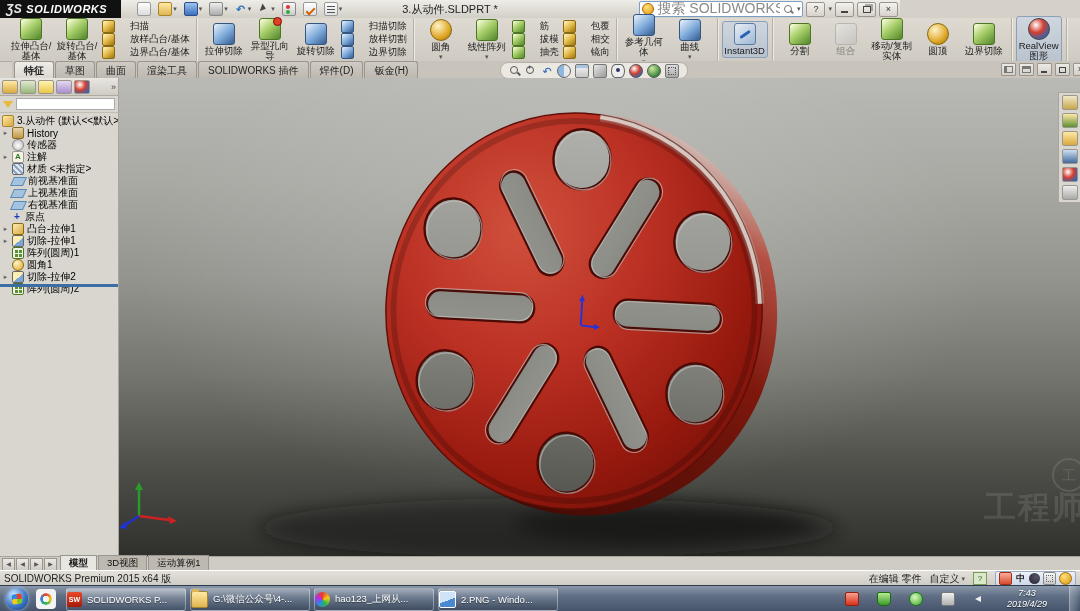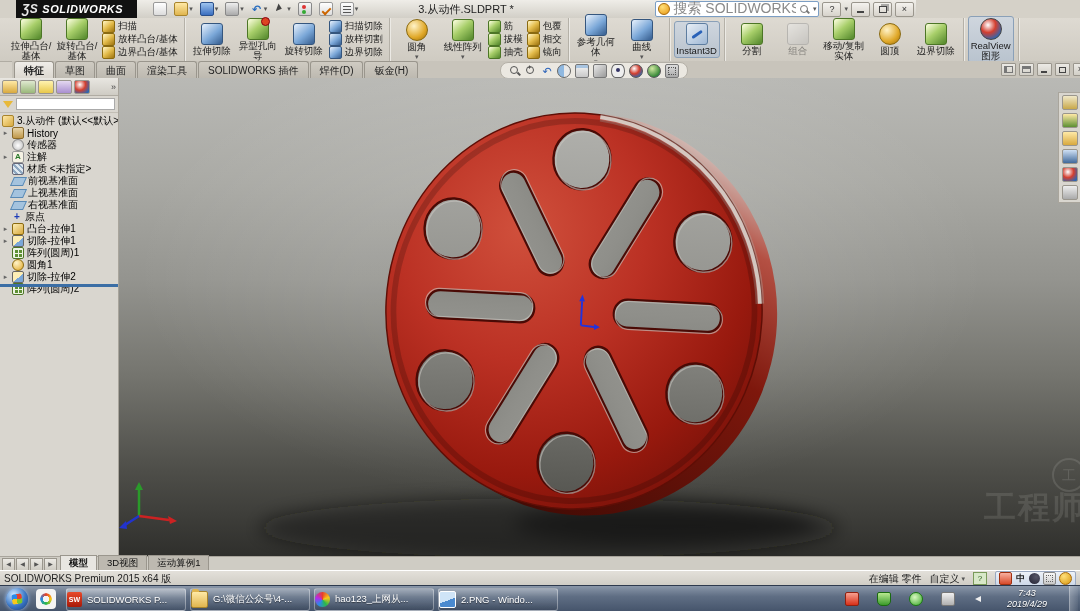--- a/index.html
+++ b/index.html
@@ -1,20 +1,20 @@
 <!DOCTYPE html>
 <html><head>
 <meta charset="utf-8">
 <style>
   html,body{margin:0;padding:0;background:#777;}
   .app{position:relative;width:1080px;height:611px;overflow:hidden;
        font-family:"Liberation Sans","DejaVu Sans",sans-serif;font-size:11px;color:#111;
        background:#d5d1c8;}
   
-  .titlebar{position:absolute;left:16px;top:0;width:900px;height:18px;
+  .titlebar{position:absolute;left:0;top:0;width:900px;height:18px;
     background:linear-gradient(#efede8,#d2cfc7);border-bottom:1px solid #b7b3aa;display:flex;align-items:center;}
   .logo{height:18px;background:#111;color:#fff;display:flex;align-items:center;padding:0 14px 0 6px;
     font-style:italic;font-weight:bold;font-size:11px;letter-spacing:.5px;}
   .logo .ds{color:#e8e8e8;margin-right:4px;font-size:12px;}
   .qa{display:flex;align-items:center;margin-left:14px;gap:3px;}
   .qbtn{display:flex;align-items:center;gap:1px;padding:1px 2px;border-radius:2px;}
   .qi{display:inline-block;width:12px;height:12px;border-radius:2px;}
   .caret{font-size:7px;color:#555;line-height:8px;}
   .q-new{background:linear-gradient(#fff,#dcdcdc);border:1px solid #999;}
   .q-open{background:linear-gradient(#ffe9a6,#e0b54e);border:1px solid #a8842c;}
@@ -46,21 +46,21 @@
   
   .ribbon{position:absolute;left:0;top:18px;width:1080px;height:43px;background:linear-gradient(#dedad2,#cfcbc2);
     border-bottom:1px solid #b0aca3;display:flex;align-items:stretch;padding-left:4px;}
   .rgroup{display:flex;align-items:center;padding:1px 4px;border-right:1px solid #b5b1a8;box-shadow:1px 0 0 #eceae5;}
   .rbig{width:44px;display:flex;flex-direction:column;align-items:center;justify-content:flex-start;gap:1px;
         padding:1px 0;border-radius:3px;border:1px solid transparent;}
   .rbig .lbl{font-size:9.5px;line-height:10px;text-align:center;color:#1a1a1a;width:42px;}
   .rbig.pressed{background:linear-gradient(#cfd6de,#b9c3ce);border-color:#8aa0b8;}
   .rbig.disabled{opacity:.45;filter:grayscale(.8);}
   .rstack{display:flex;flex-direction:column;justify-content:center;gap:2px;margin:0 2px;}
-  .rsmall{display:flex;align-items:center;gap:3px;height:11px;}
+  .rsmall{display:flex;align-items:center;gap:15px;height:11px;}
   .rsmall .lbl{font-size:9.5px;white-space:nowrap;color:#1a1a1a;}
   .ib{display:inline-block;width:20px;height:20px;border-radius:3px;flex:0 0 auto;position:relative;}
   .ib.s{width:11px;height:11px;border-radius:2px;}
   .cg{background:linear-gradient(140deg,#f0f7cf 8%,#a8cf6a 45%,#5d9033 92%);border:1px solid #4c7626;}
   .cy{background:linear-gradient(140deg,#fdeeb5 8%,#e3bb4a 50%,#a87e18 92%);border:1px solid #8a6a10;}
   .cb{background:linear-gradient(140deg,#d9e7f7 8%,#7aa7d8 55%,#41699a 92%);border:1px solid #35567e;}
   .cgr{background:linear-gradient(140deg,#f2f2f2,#b5b5b5);border:1px solid #909090;}
   .sph{border-radius:50%;background:radial-gradient(circle at 35% 30%,#fff3c8,#e0a828 60%,#9a6a08);border:1px solid #8a6a10;}
   .sphx{border-radius:50%;background:radial-gradient(circle at 35% 30%,#ffffff,#d33f2f 40%,#2e66b0 78%,#2a7a3a);border:1px solid #444;}
   .hw::after{content:"";position:absolute;right:-2px;top:-2px;width:7px;height:7px;border-radius:50%;background:#d42;border:1px solid #801;}

